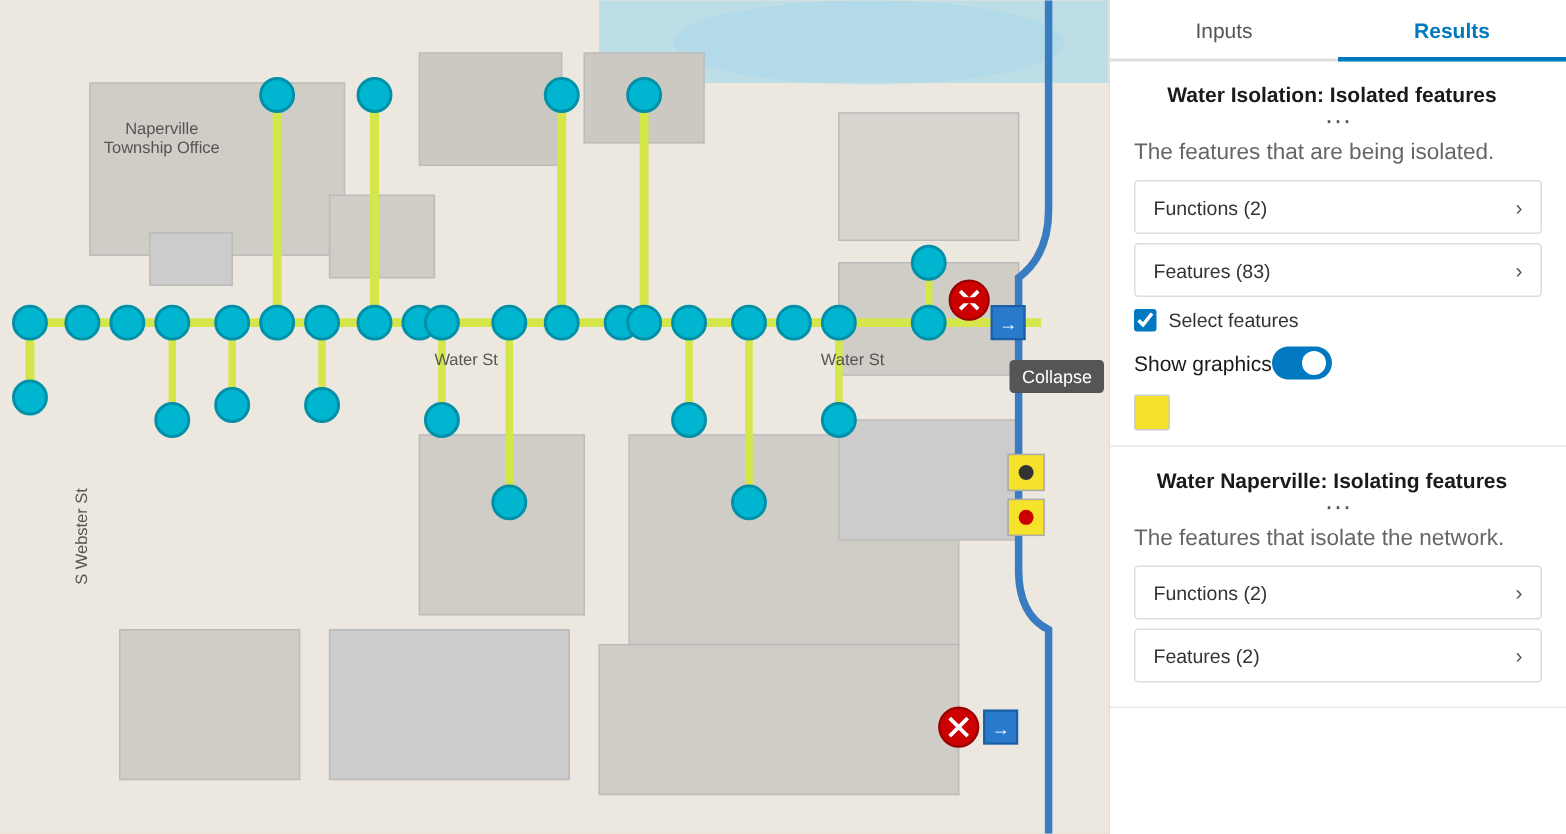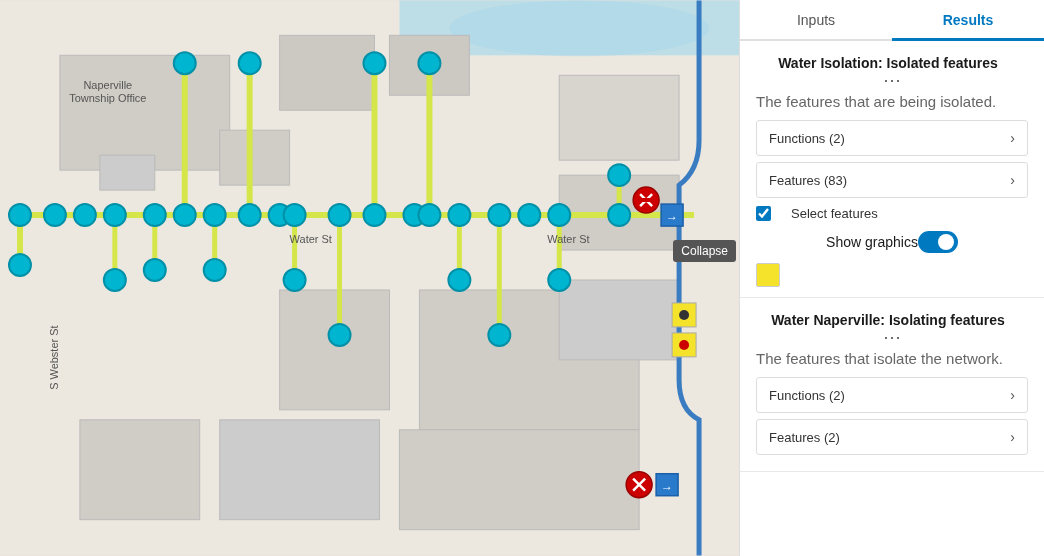--- a/index.html
+++ b/index.html
@@ -120,39 +120,39 @@
 
     .chevron {
       color: #555;
       font-size: 14px;
     }
 
     
     .checkbox-row {
       display: flex;
       align-items: center;
-      gap: 20px;
+      gap: 8px;
       margin: 8px 0 10px;
     }
 
     .checkbox-row input[type="checkbox"] {
       accent-color: #0079c1;
       width: 15px;
       height: 15px;
     }
 
     .checkbox-label {
       font-size: 13px;
       color: #333;
     }
 
     
     .show-graphics-row {
       display: flex;
-      justify-content: center;
+      justify-content: flex-start;
       align-items: center;
       margin: 4px 0 10px;
     }
 
     .show-graphics-label {
       font-size: 14px;
       font-weight: 500;
       color: #1a1a1a;
     }
 

